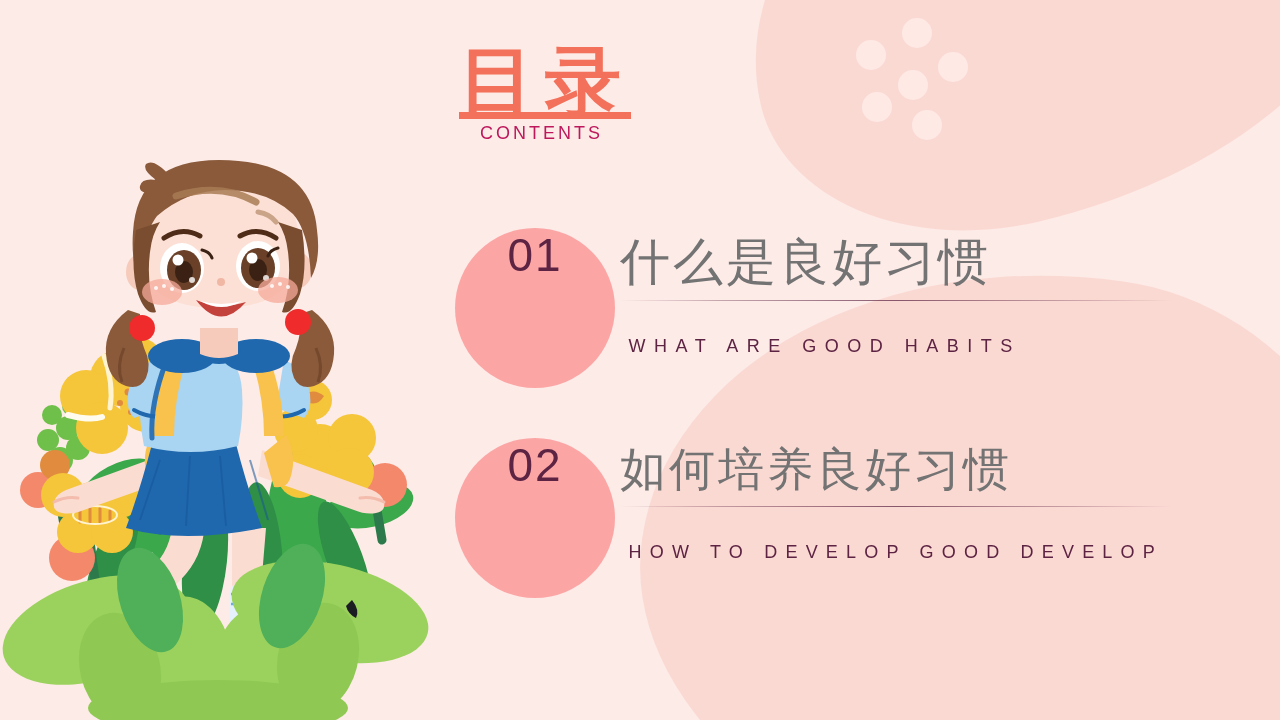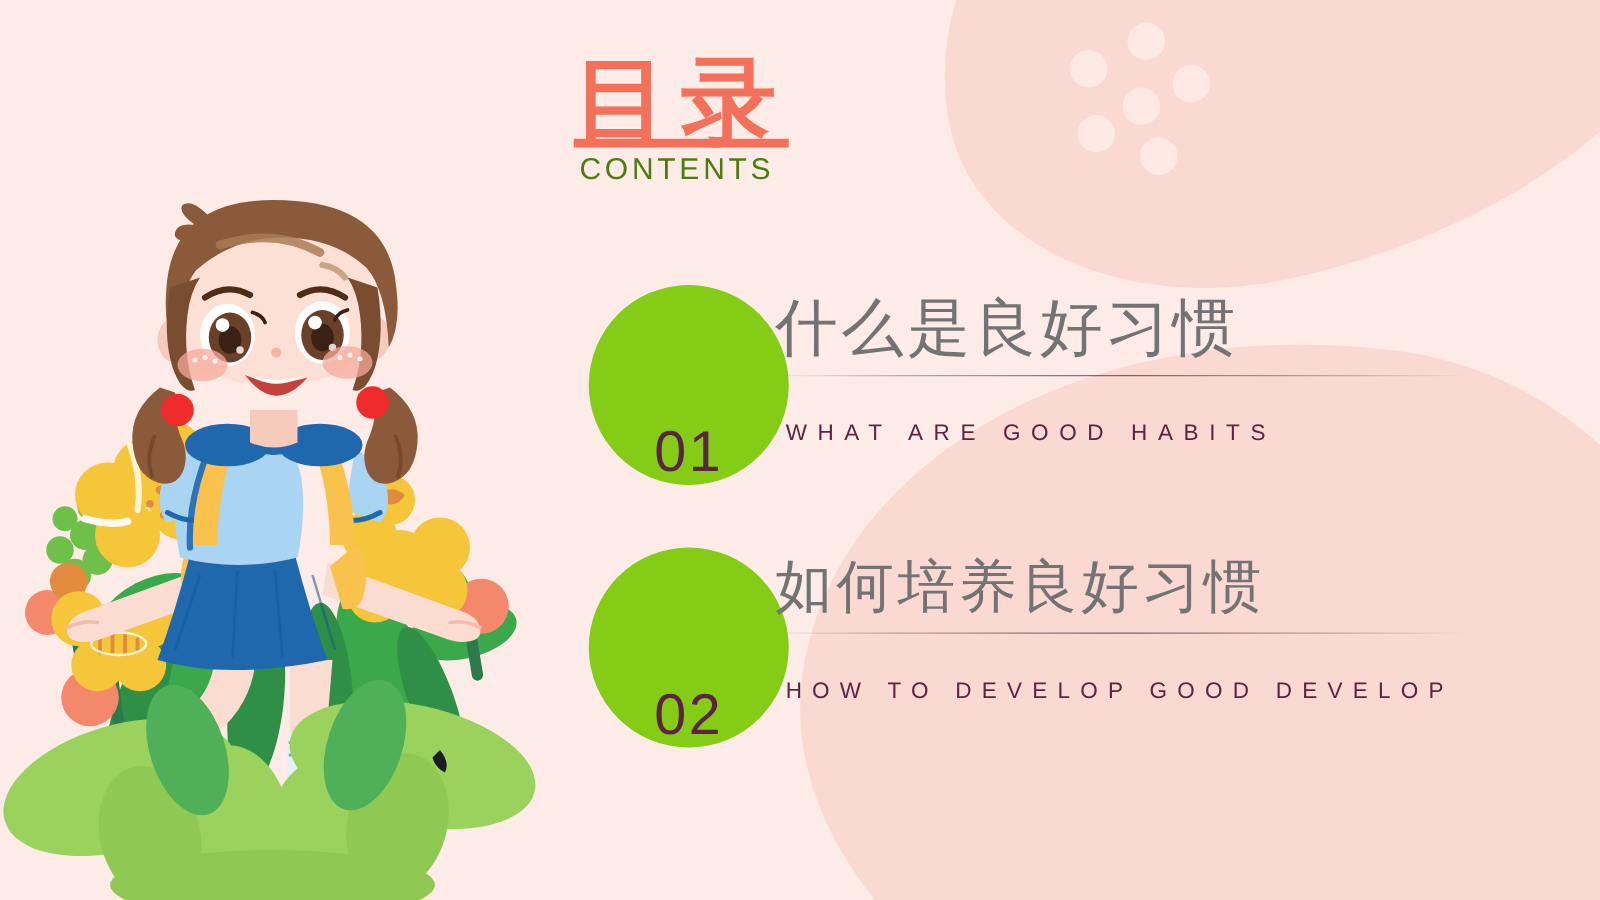--- a/index.html
+++ b/index.html
@@ -69,35 +69,35 @@
   .heading {
     position:absolute; left:380px; top:44px;
     width:320px; text-align:center;
   }
   .heading .cn {
     font-size:76px; font-weight:700; line-height:1;
     color:#F3705A; letter-spacing:10px; text-indent:10px;text-decoration:underline;
   }
   .heading .en {
     margin-top:4px;
-    font-size:24px; font-weight:400; line-height:1;
-    color:#4d7c0f; letter-spacing:3px; text-indent:3px;text-align:center;
+    font-size:18px; font-weight:400; line-height:1;
+    color:#be185d; letter-spacing:3px; text-indent:3px;text-align:center;
   }
 
   
   .contents { position:absolute; left:455px; top:228px; width:730px; }
 
   .entry { position:relative; height:160px; }
   .entry + .entry { margin-top:50px; }
 
   .num-circle {
-    position:absolute; left:16px; top:0;
+    position:absolute; left:0; top:0;
     width:160px; height:160px; border-radius:50%;
-    background:#84cc16;
-    display:flex; align-items:flex-end; justify-content:center;
+    background:#fca5a5;
+    display:flex; align-items:flex-start; justify-content:center;
   }
   .num-circle span {
     font-size:46px; font-weight:400;
     color:#5C2342; letter-spacing:2px;
   }
 
   .entry-text { position:absolute; left:165px; top:6px; width:560px; }
 
   .entry-title {
     font-size:50px; font-weight:400; line-height:1.12;

